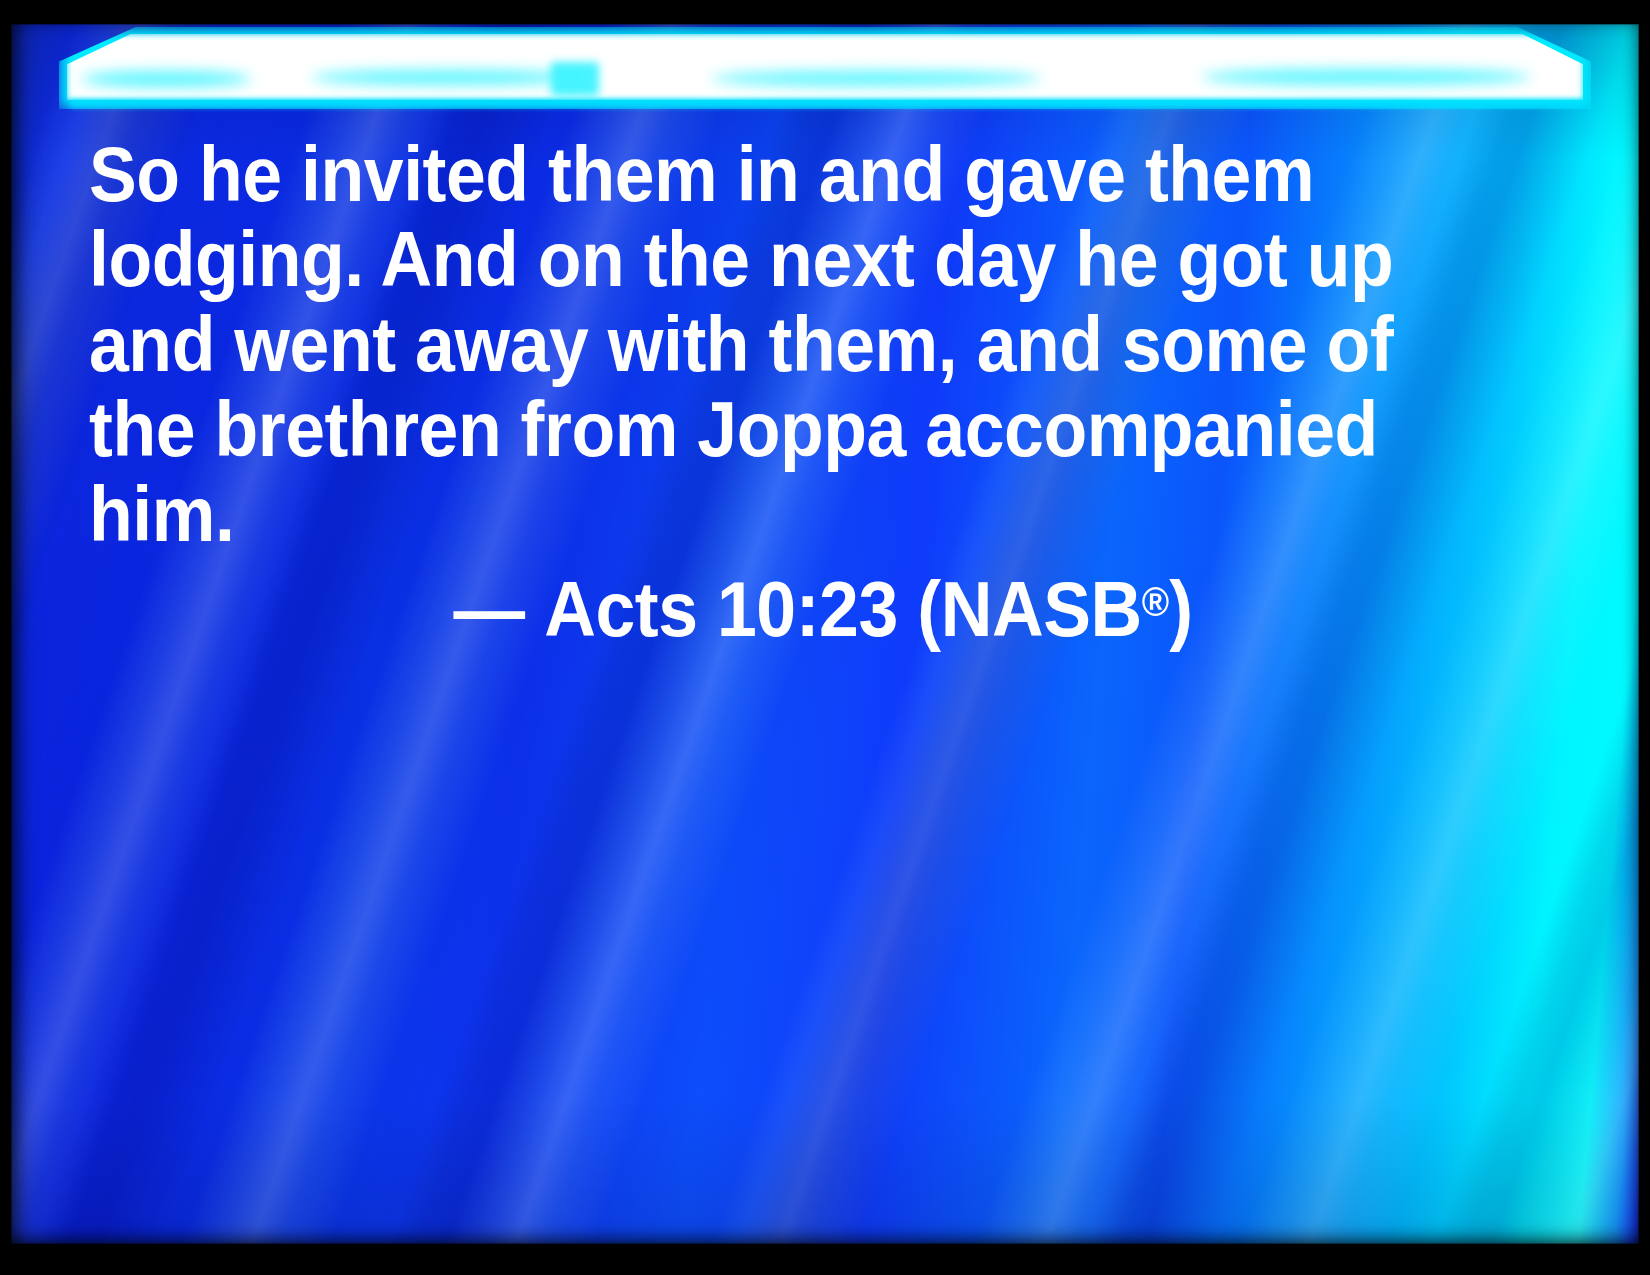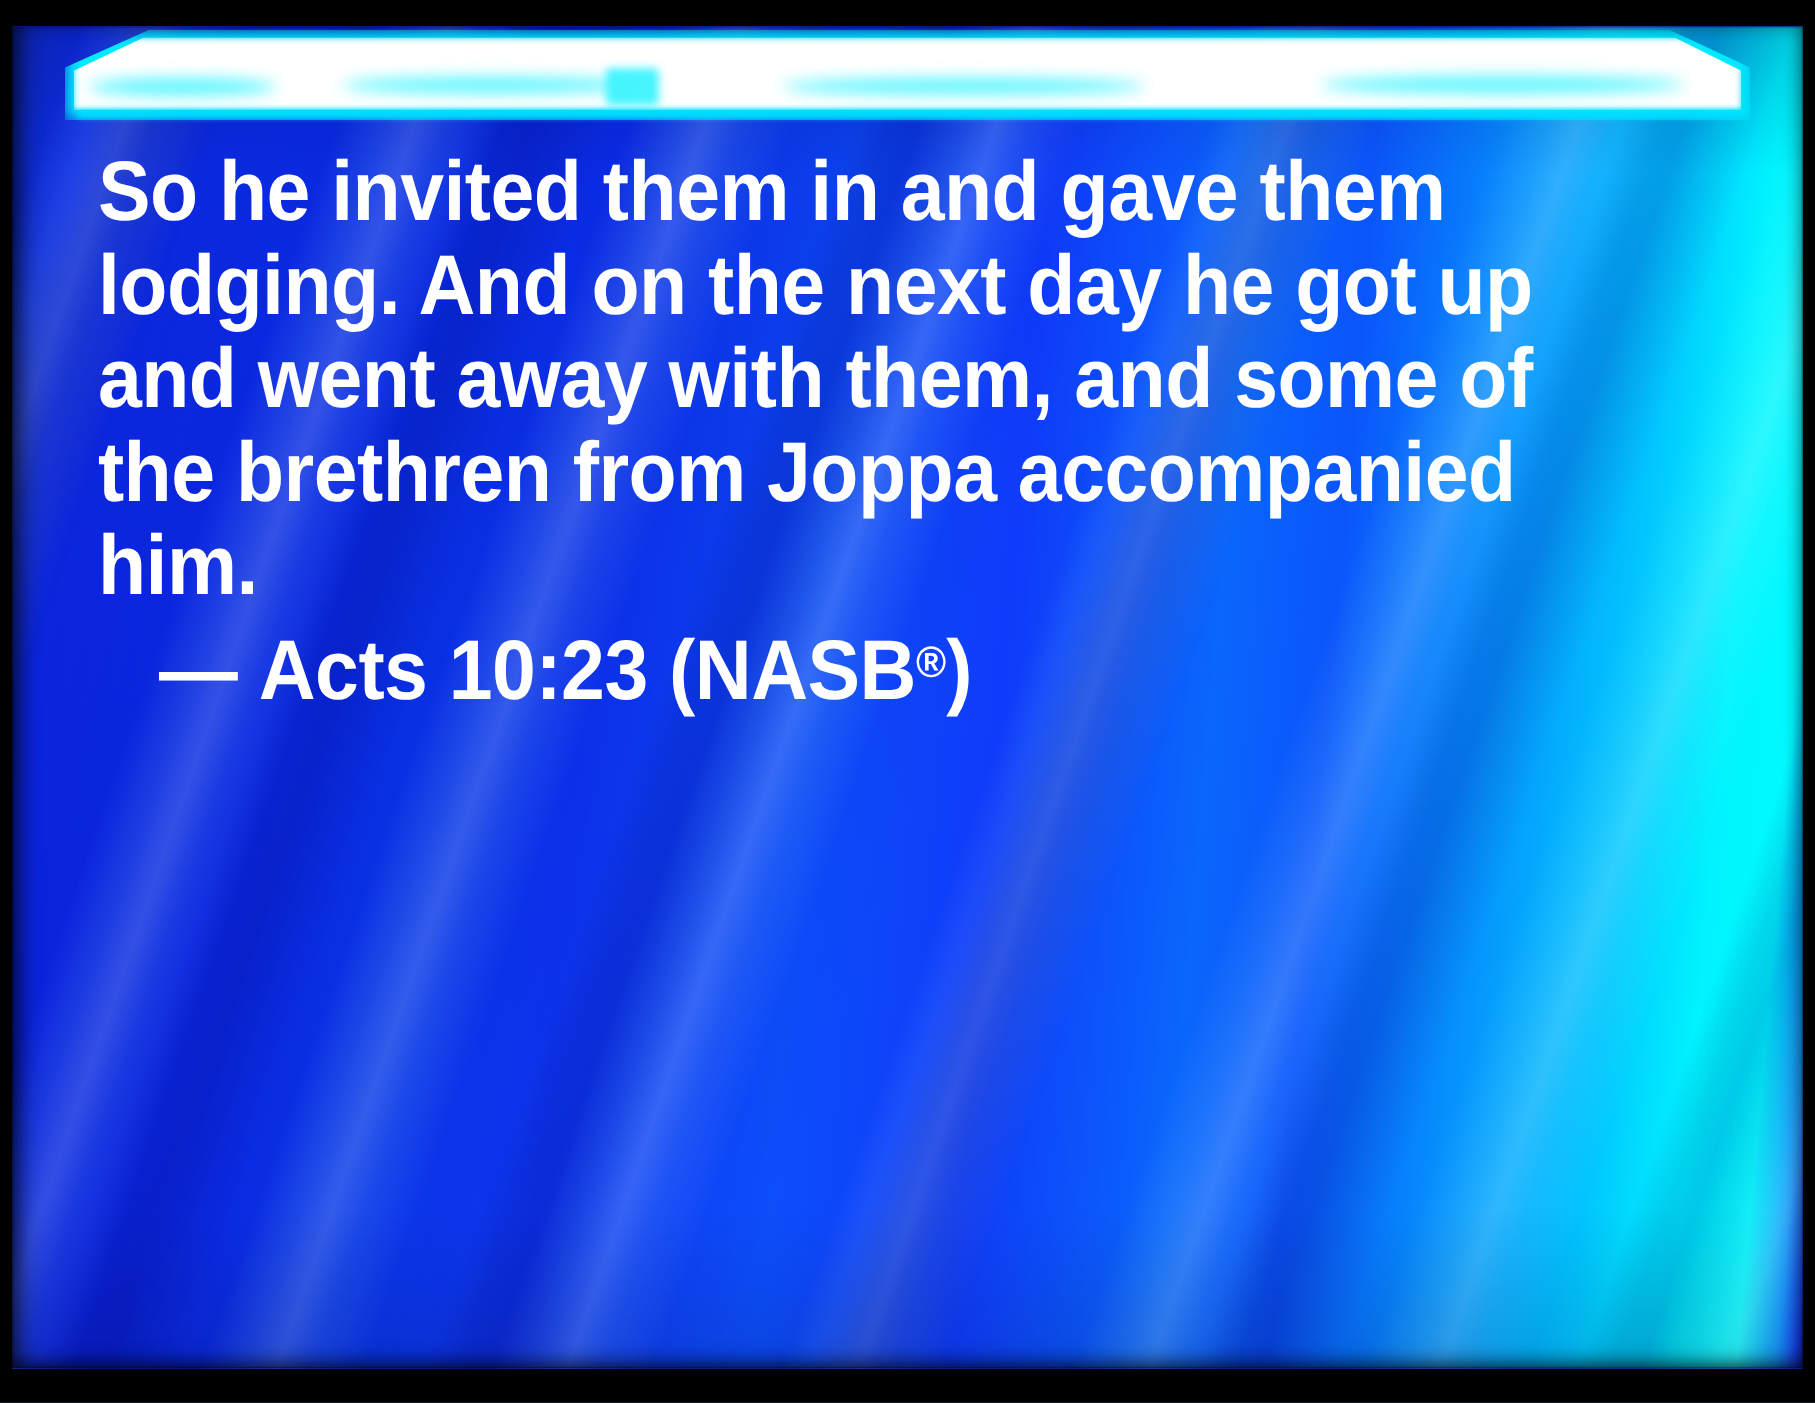--- a/index.html
+++ b/index.html
@@ -204,21 +204,21 @@
     transform: scaleX(0.93);
     transform-origin: left top;
     white-space: pre-wrap;
   }
 
   #attribution-row {
     position: absolute;
     left: 78px;
     top: 535px;
     width: 1412px;
-    text-align: left;
+    text-align: center;
     text-decoration: underline;
   }
 
   #attribution {
     display: inline-block;
     margin: 0;
     color: #ffffff;
     font-family: "Liberation Sans Narrow", "Liberation Sans", "DejaVu Sans", sans-serif;
     font-weight: bold;
     font-size: 77px;

